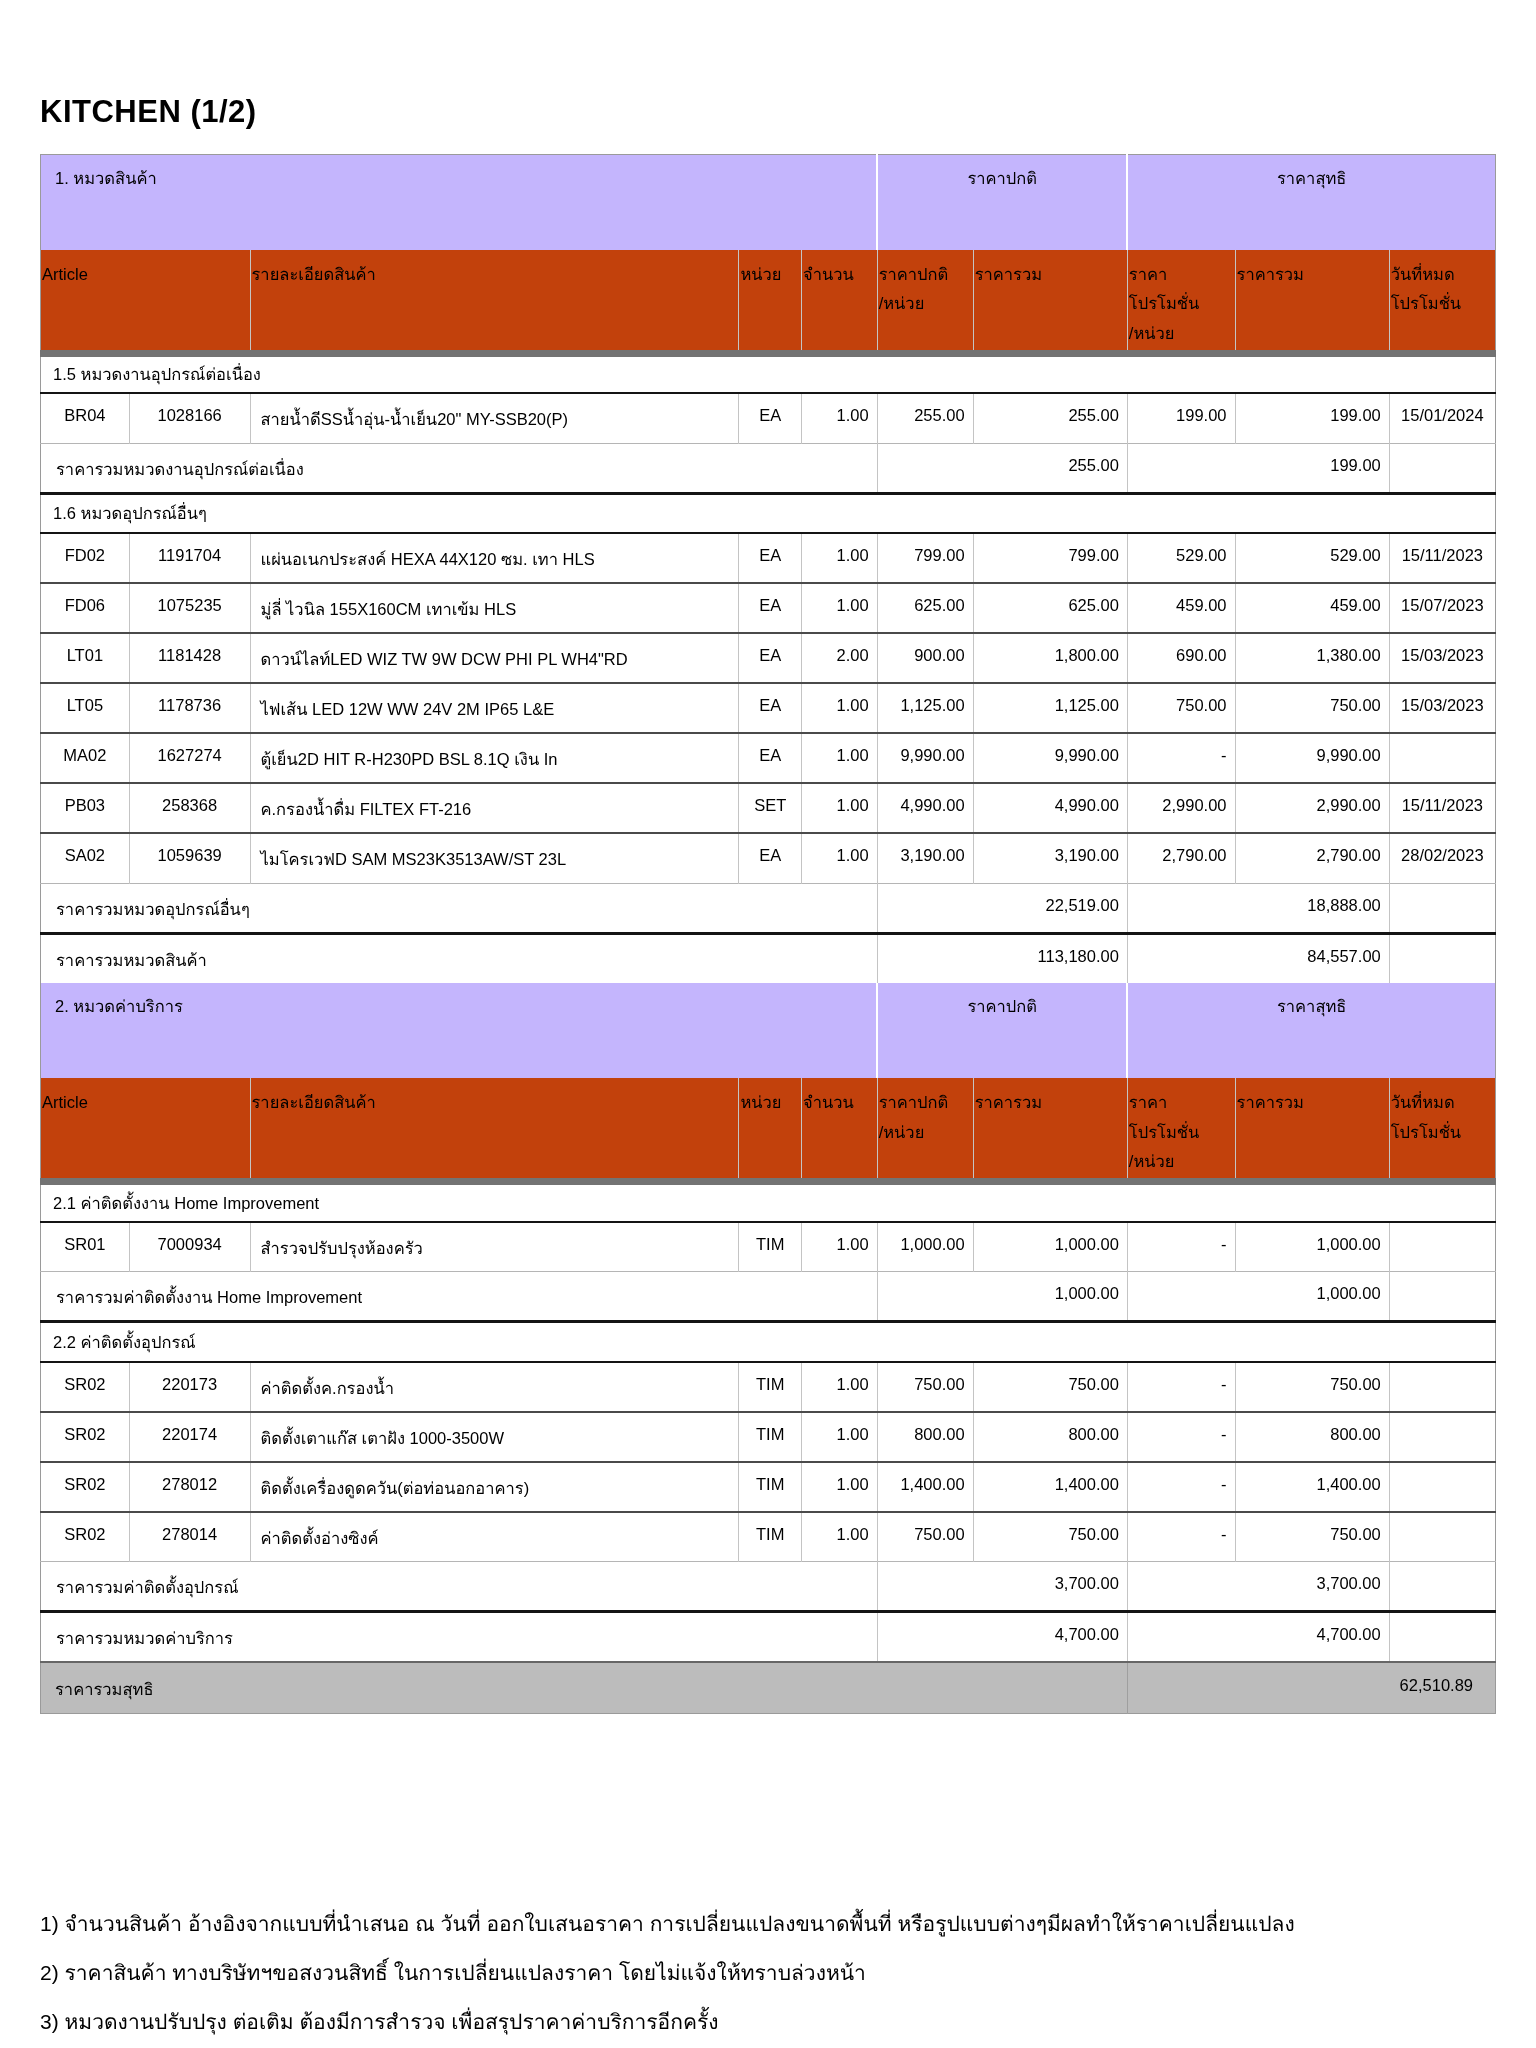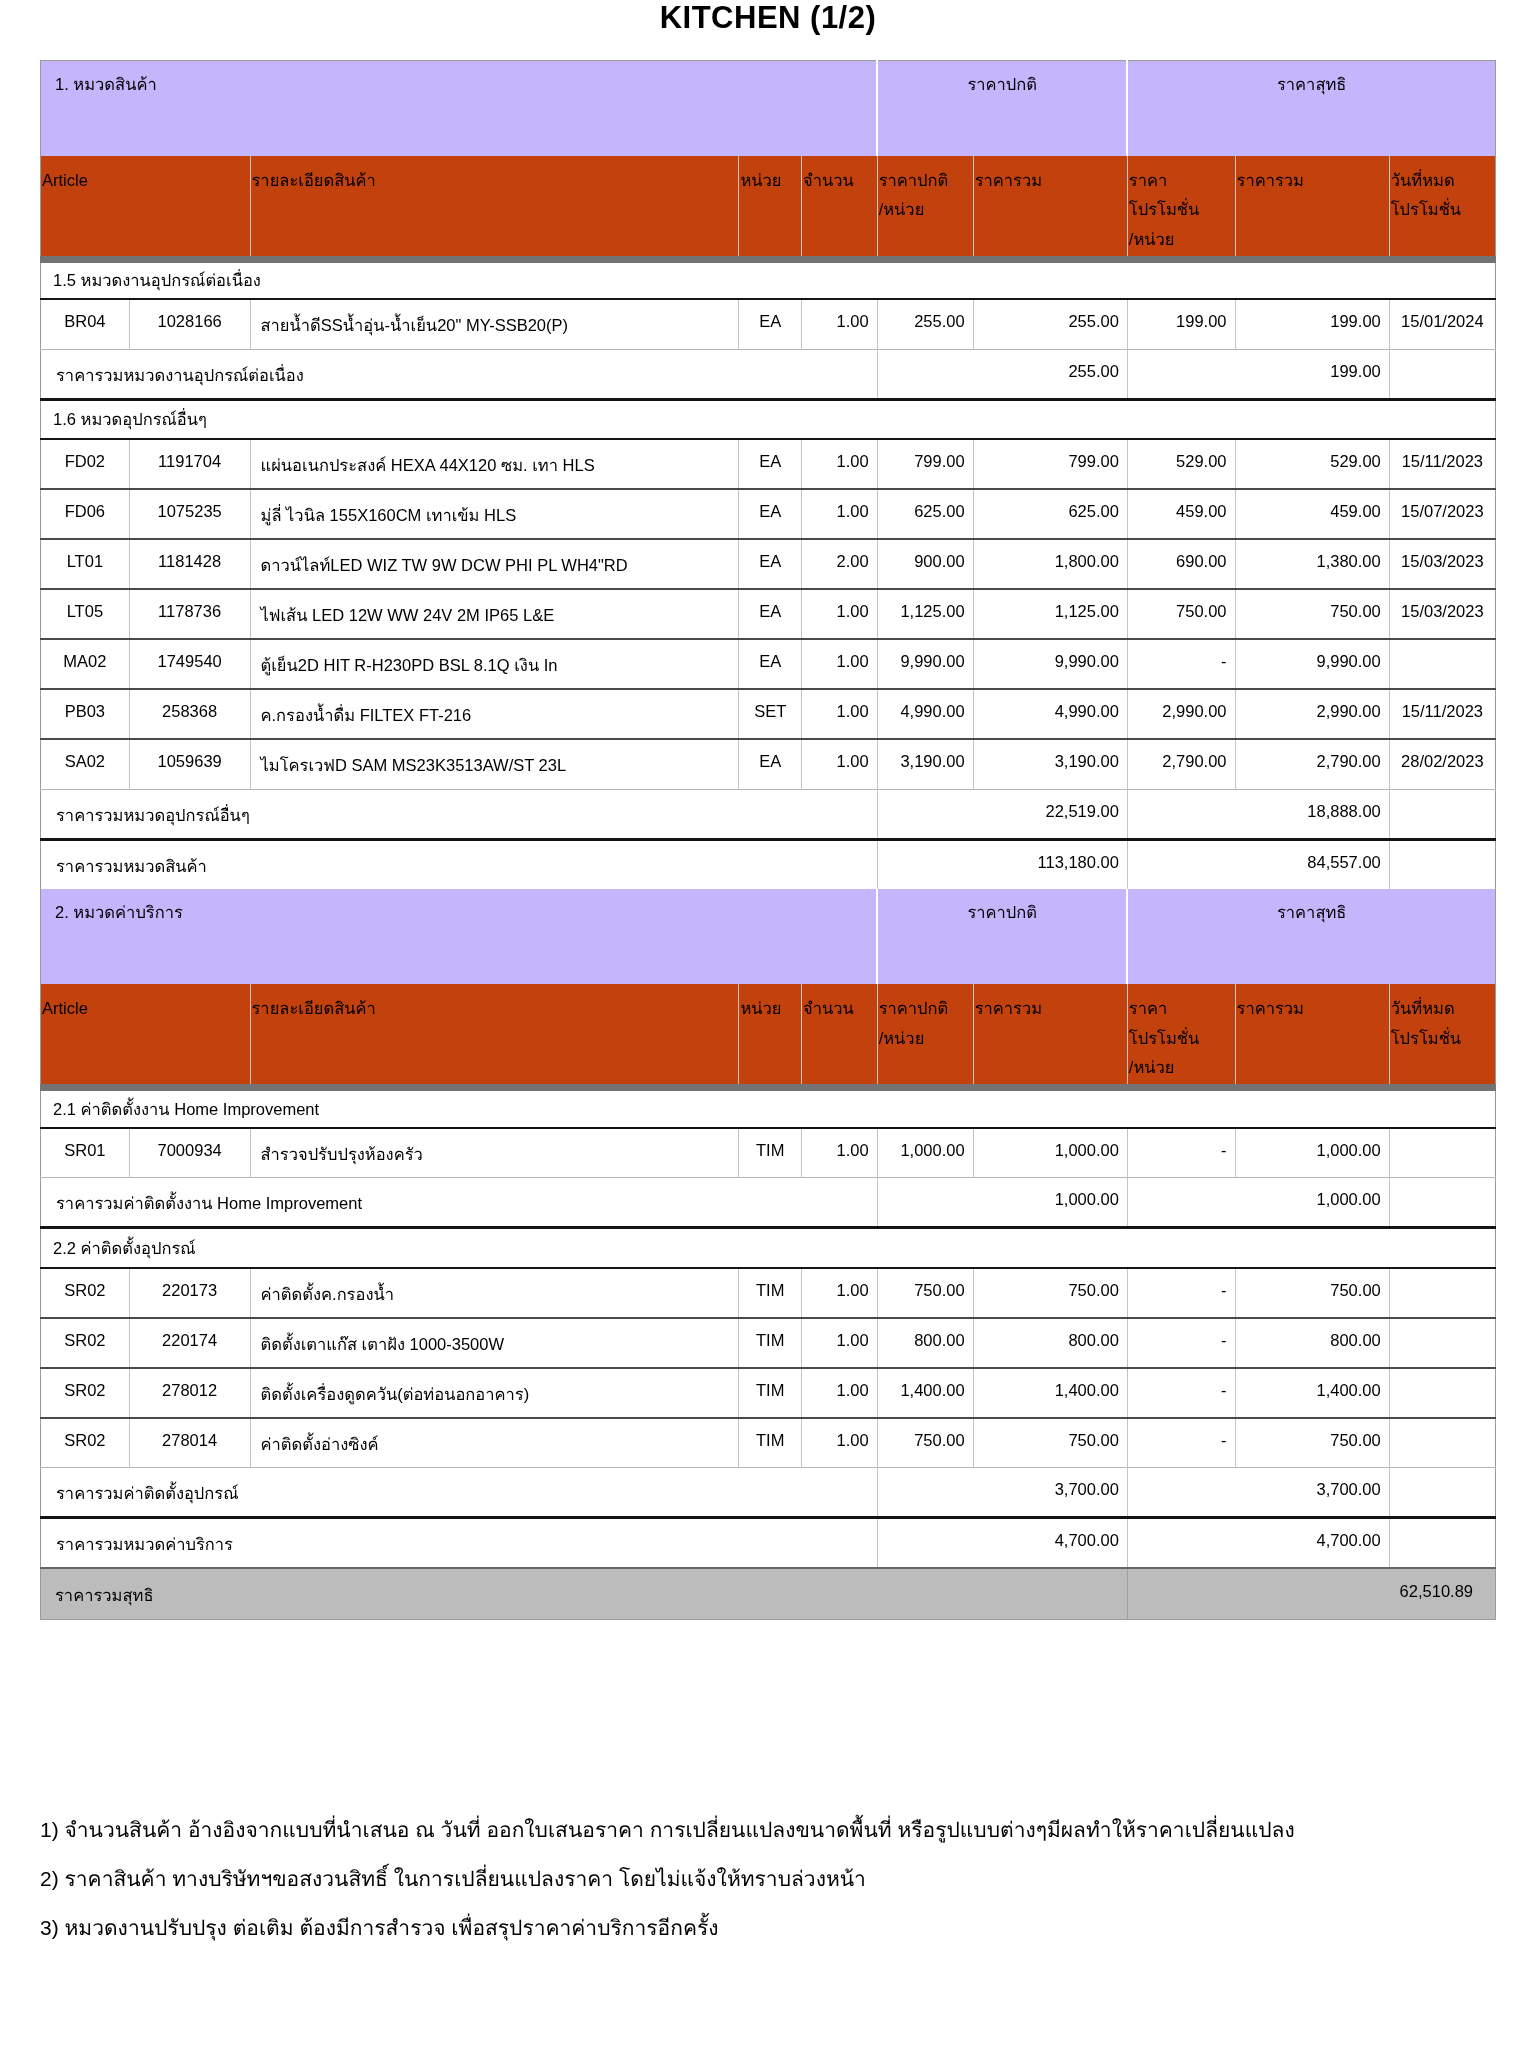--- a/index.html
+++ b/index.html
@@ -3,22 +3,22 @@
 <meta charset="utf-8">
 <style>
   html,body { margin:0; padding:0; }
   body {
     width:1536px; height:2048px; overflow:hidden;
     background:#ffffff; color:#000;
     font-family:"Liberation Sans", sans-serif;
   }
   .page { padding:0 40px; box-sizing:border-box; }
   .title {
-    height:46px;
-    text-align:center; font-size:31px; font-weight:bold;
+    padding-top:94px; height:46px;
+    text-align:left; font-size:31px; font-weight:bold;
     letter-spacing:0.5px;
   }
   table.quote {
     width:100%; border-collapse:collapse; table-layout:fixed;
     margin-top:14px; border:1px solid #9a9a9a;
   }
   td,th { font-size:16.5px; font-weight:normal; overflow:hidden; box-sizing:border-box; }
 
   tr.r-band { height:95px; }
   tr.r-band td {
@@ -187,21 +187,21 @@
           <td class="ta-c">EA</td>
           <td class="ta-r">1.00</td>
           <td class="ta-r">1,125.00</td>
           <td class="ta-r">1,125.00</td>
           <td class="ta-r">750.00</td>
           <td class="ta-r">750.00</td>
           <td class="ta-c">15/03/2023</td>
         </tr>
         <tr class="r-data">
           <td class="ta-c">MA02</td>
-          <td class="ta-c">1749540</td>
+          <td class="ta-c">1627274</td>
           <td class="ta-l">ตู้เย็น2D HIT R-H230PD BSL  8.1Q เงิน In</td>
           <td class="ta-c">EA</td>
           <td class="ta-r">1.00</td>
           <td class="ta-r">9,990.00</td>
           <td class="ta-r">9,990.00</td>
           <td class="ta-r">-</td>
           <td class="ta-r">9,990.00</td>
           <td class="ta-c"></td>
         </tr>
         <tr class="r-data">

